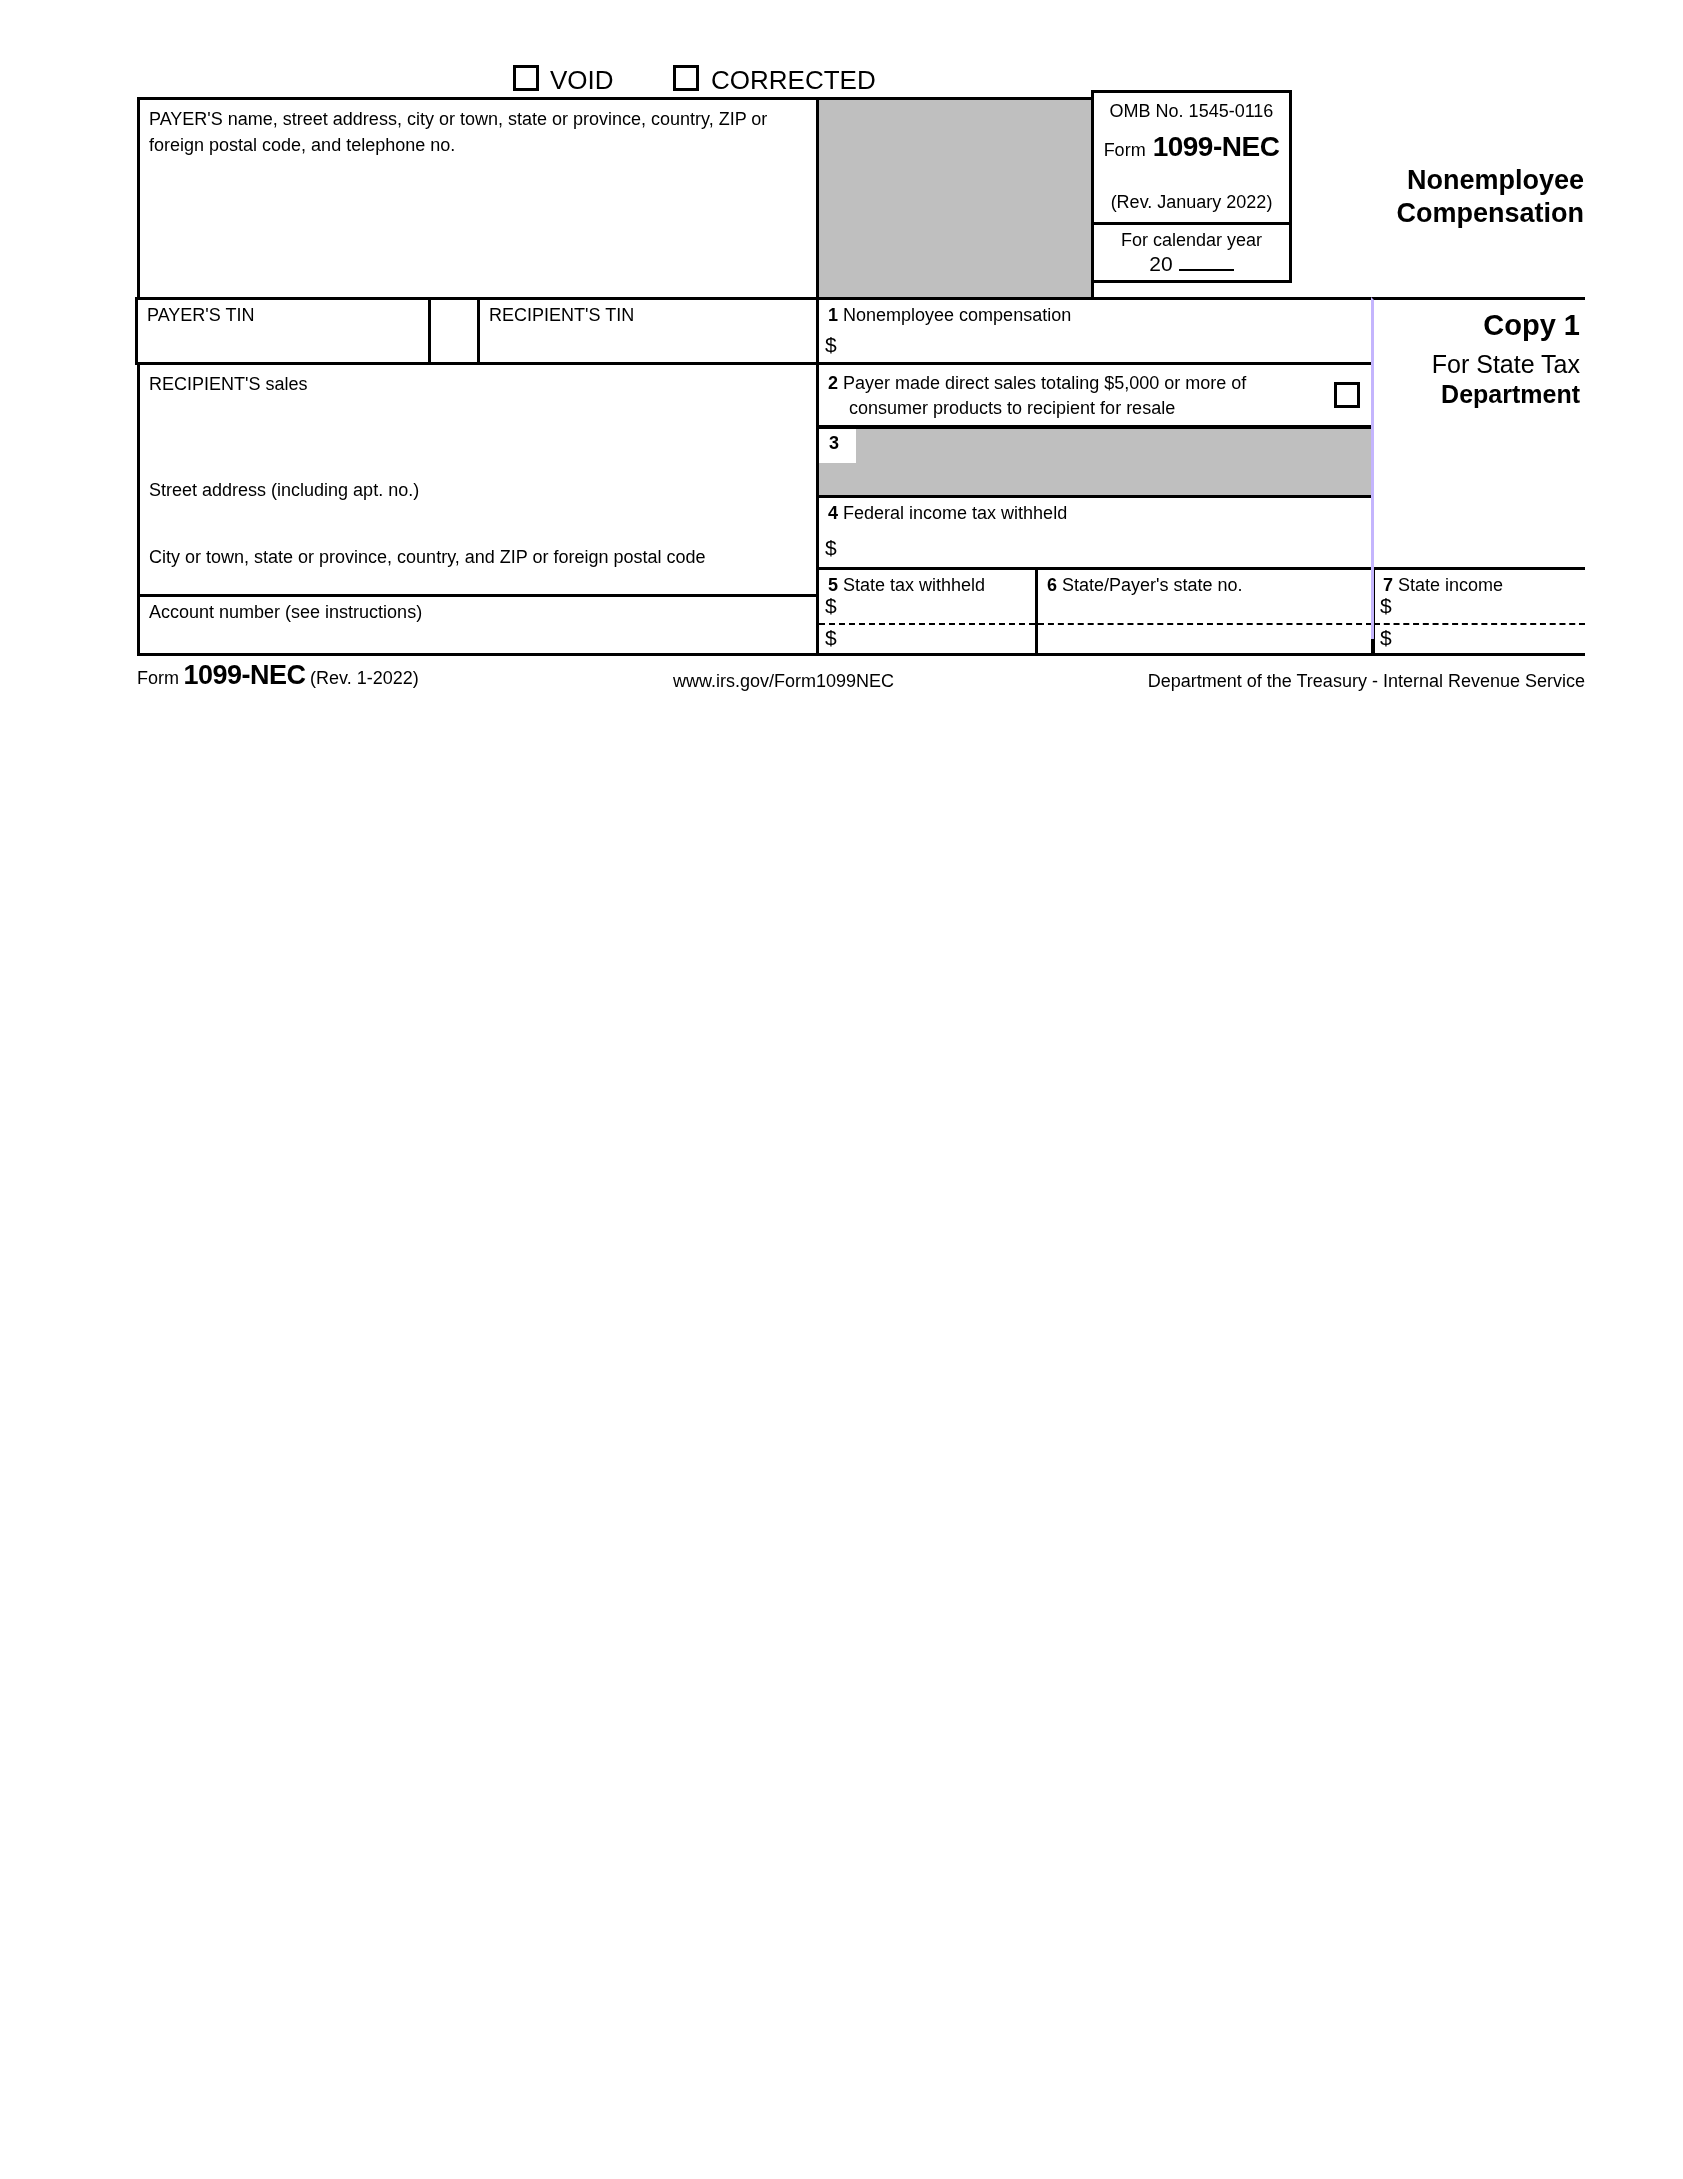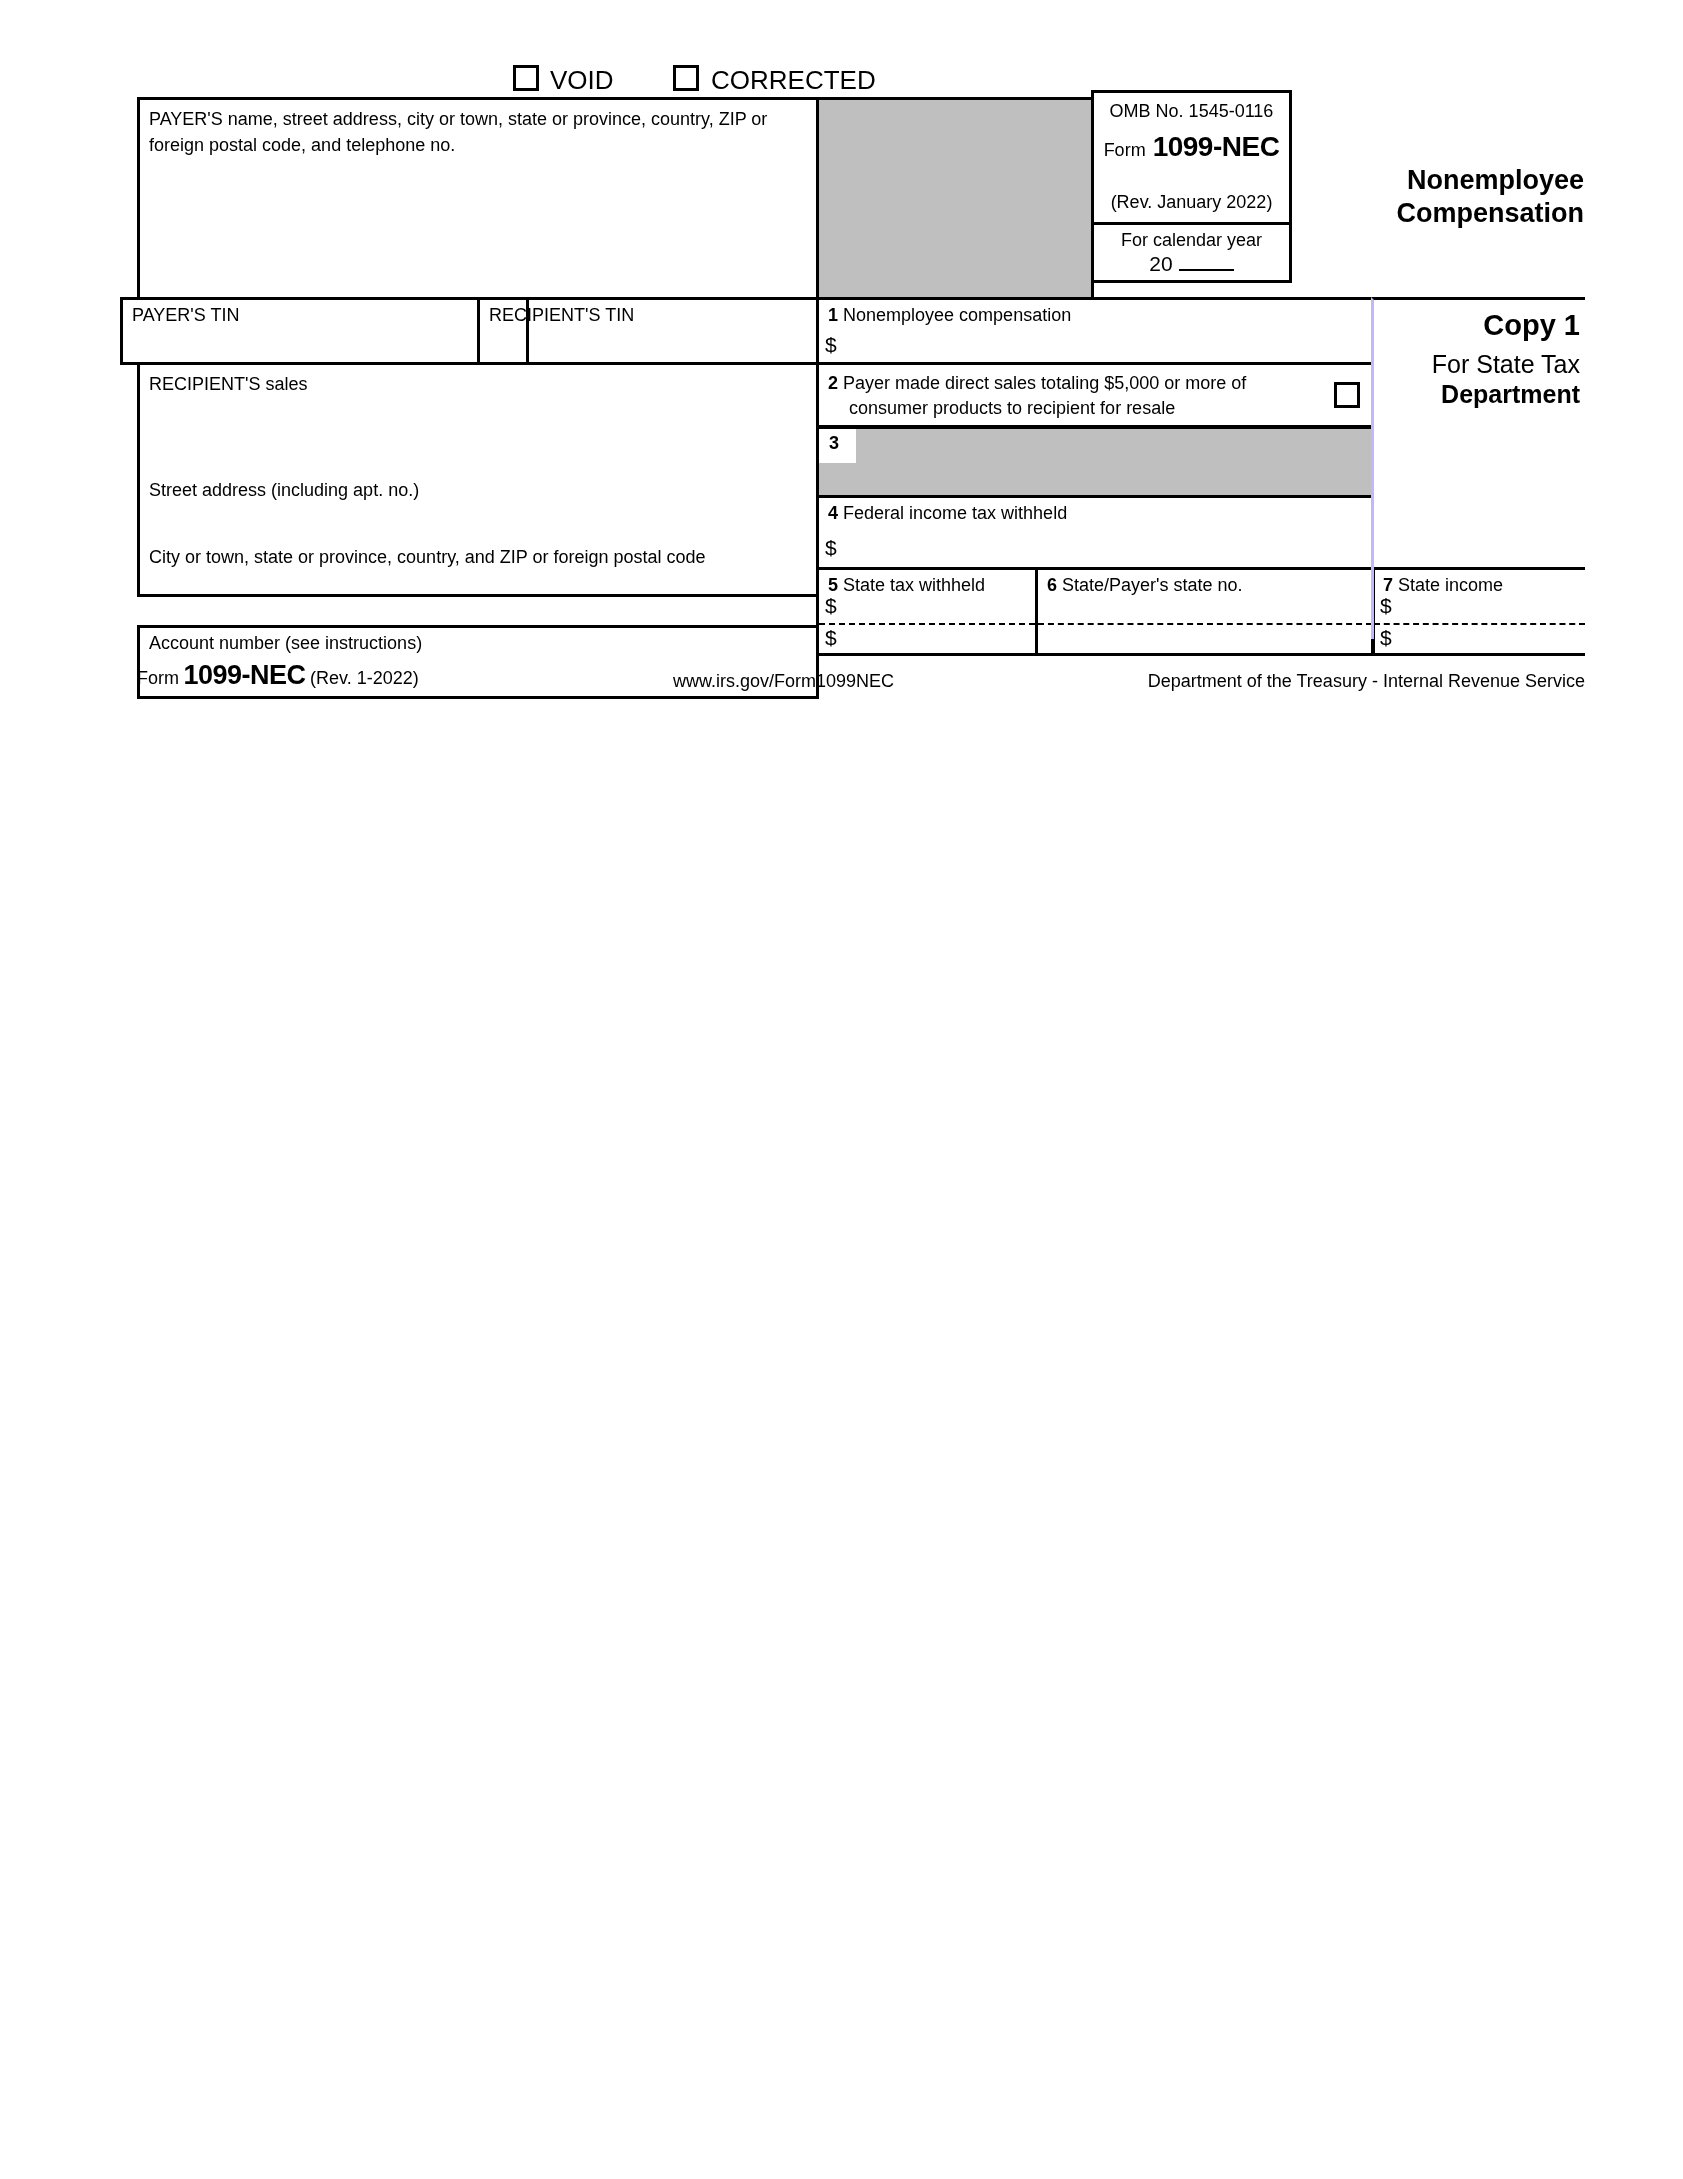--- a/index.html
+++ b/index.html
@@ -37,31 +37,31 @@
   #omb-rev        { position:absolute; top:99px; left:0; right:0; font-size:18px; }
   #omb-hline      { position:absolute; top:129px; left:-3px; right:-3px; border-top:3px solid #000; }
   #omb-cal        { position:absolute; top:137px; left:0; right:0; font-size:18px; }
   #omb-year       { position:absolute; top:159px; left:0; right:0; font-size:21px; }
   #year-blank     { display:inline-block; width:55px; height:19px; border-bottom:2px solid #000; margin-left:6px; }
 
   #form-title     { left:1297px; top:164px; width:287px; text-align:right;
                     font-size:27px; font-weight:bold; line-height:33px; }
 
   
-  #payer-tin-box      { left:120px; top:297px; width:409px; height:68px;text-decoration:underline; }
+  #payer-tin-box      { left:135px; top:297px; width:296px; height:68px;text-decoration:underline; }
   #recipient-tin-box  { left:477px; top:297px; width:342px; height:68px; }
   #box1               { left:816px; top:297px; width:558px; height:68px; }
   .inbox-lbl          { position:absolute; top:5px; left:9px; font-size:18px; }
   .d1                 { position:absolute; left:6px; top:33px; }
   
   #recipient-name-box { left:137px; top:362px; width:682px; height:235px; }
   #recipient-name-lbl { position:absolute; top:6px;   left:9px; }
   #street-lbl         { position:absolute; top:112px; left:9px; }
   #city-lbl           { position:absolute; top:179px; left:9px; }
-  #account-box        { left:137px; top:594px; width:682px; height:74px;margin-top:31px; }
+  #account-box        { left:137px; top:594px; width:682px; height:62px; }
 
   #box2               { left:816px; top:362px; width:558px; height:66px; }
   #box2-line1         { position:absolute; top:5px;  left:9px; }
   #box2-line2         { position:absolute; top:30px; left:30px; }
   #box2-cb            { position:absolute; left:515px; top:17px; width:26px; height:26px; border:3px solid #000; background:#fff; }
 
   #box3               { left:816px; top:426px; width:558px; height:72px; }
   #box3-chip          { position:absolute; left:0; top:0; width:37px; height:34px; background:#fff; }
   #box3-num           { position:absolute; left:10px; top:4px; font-size:18px; font-weight:bold; }
 

